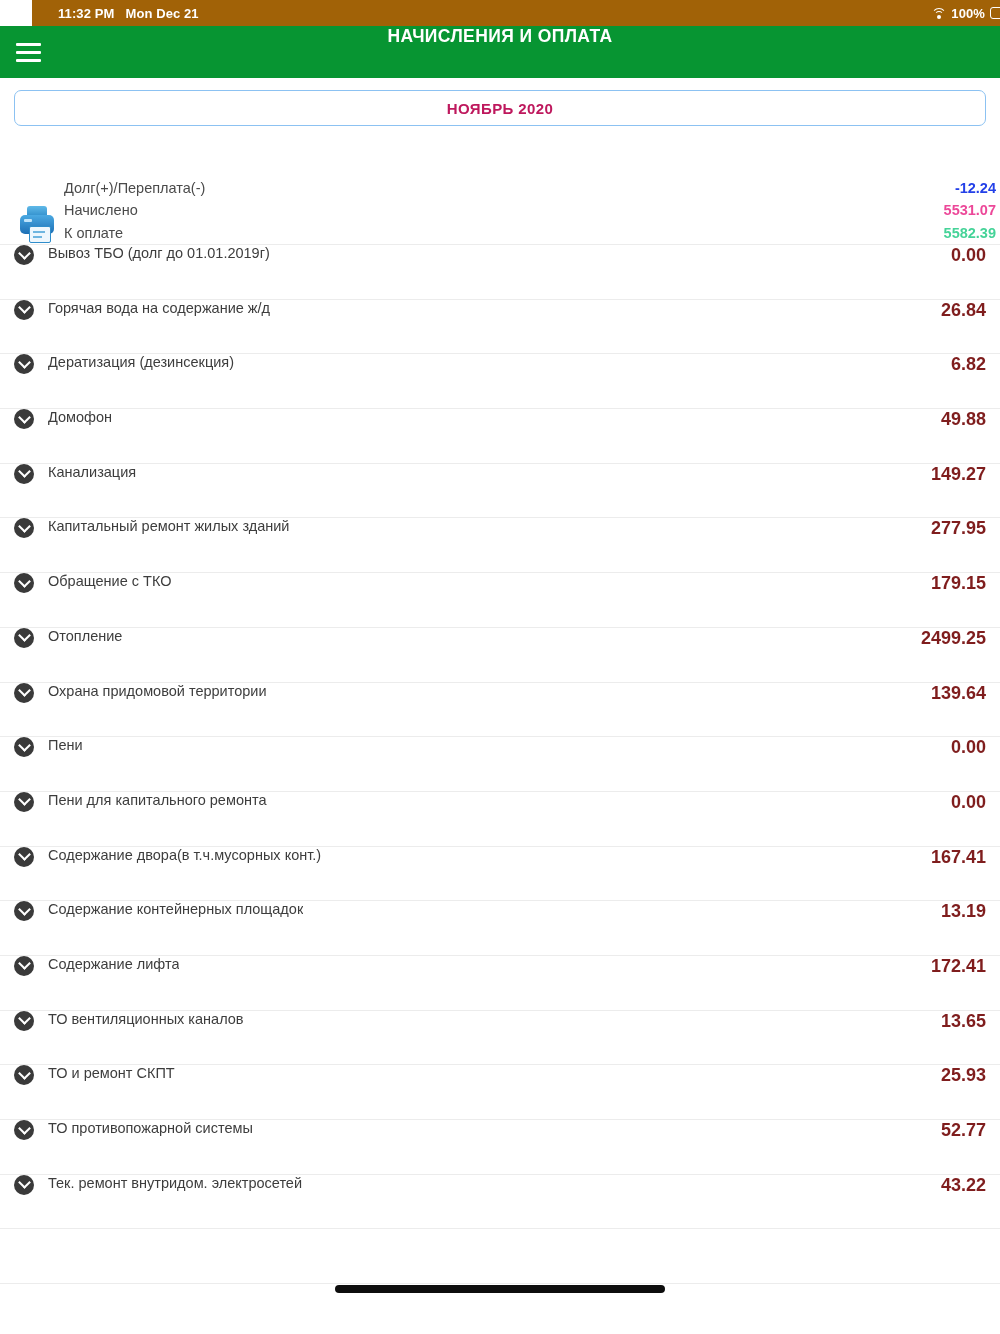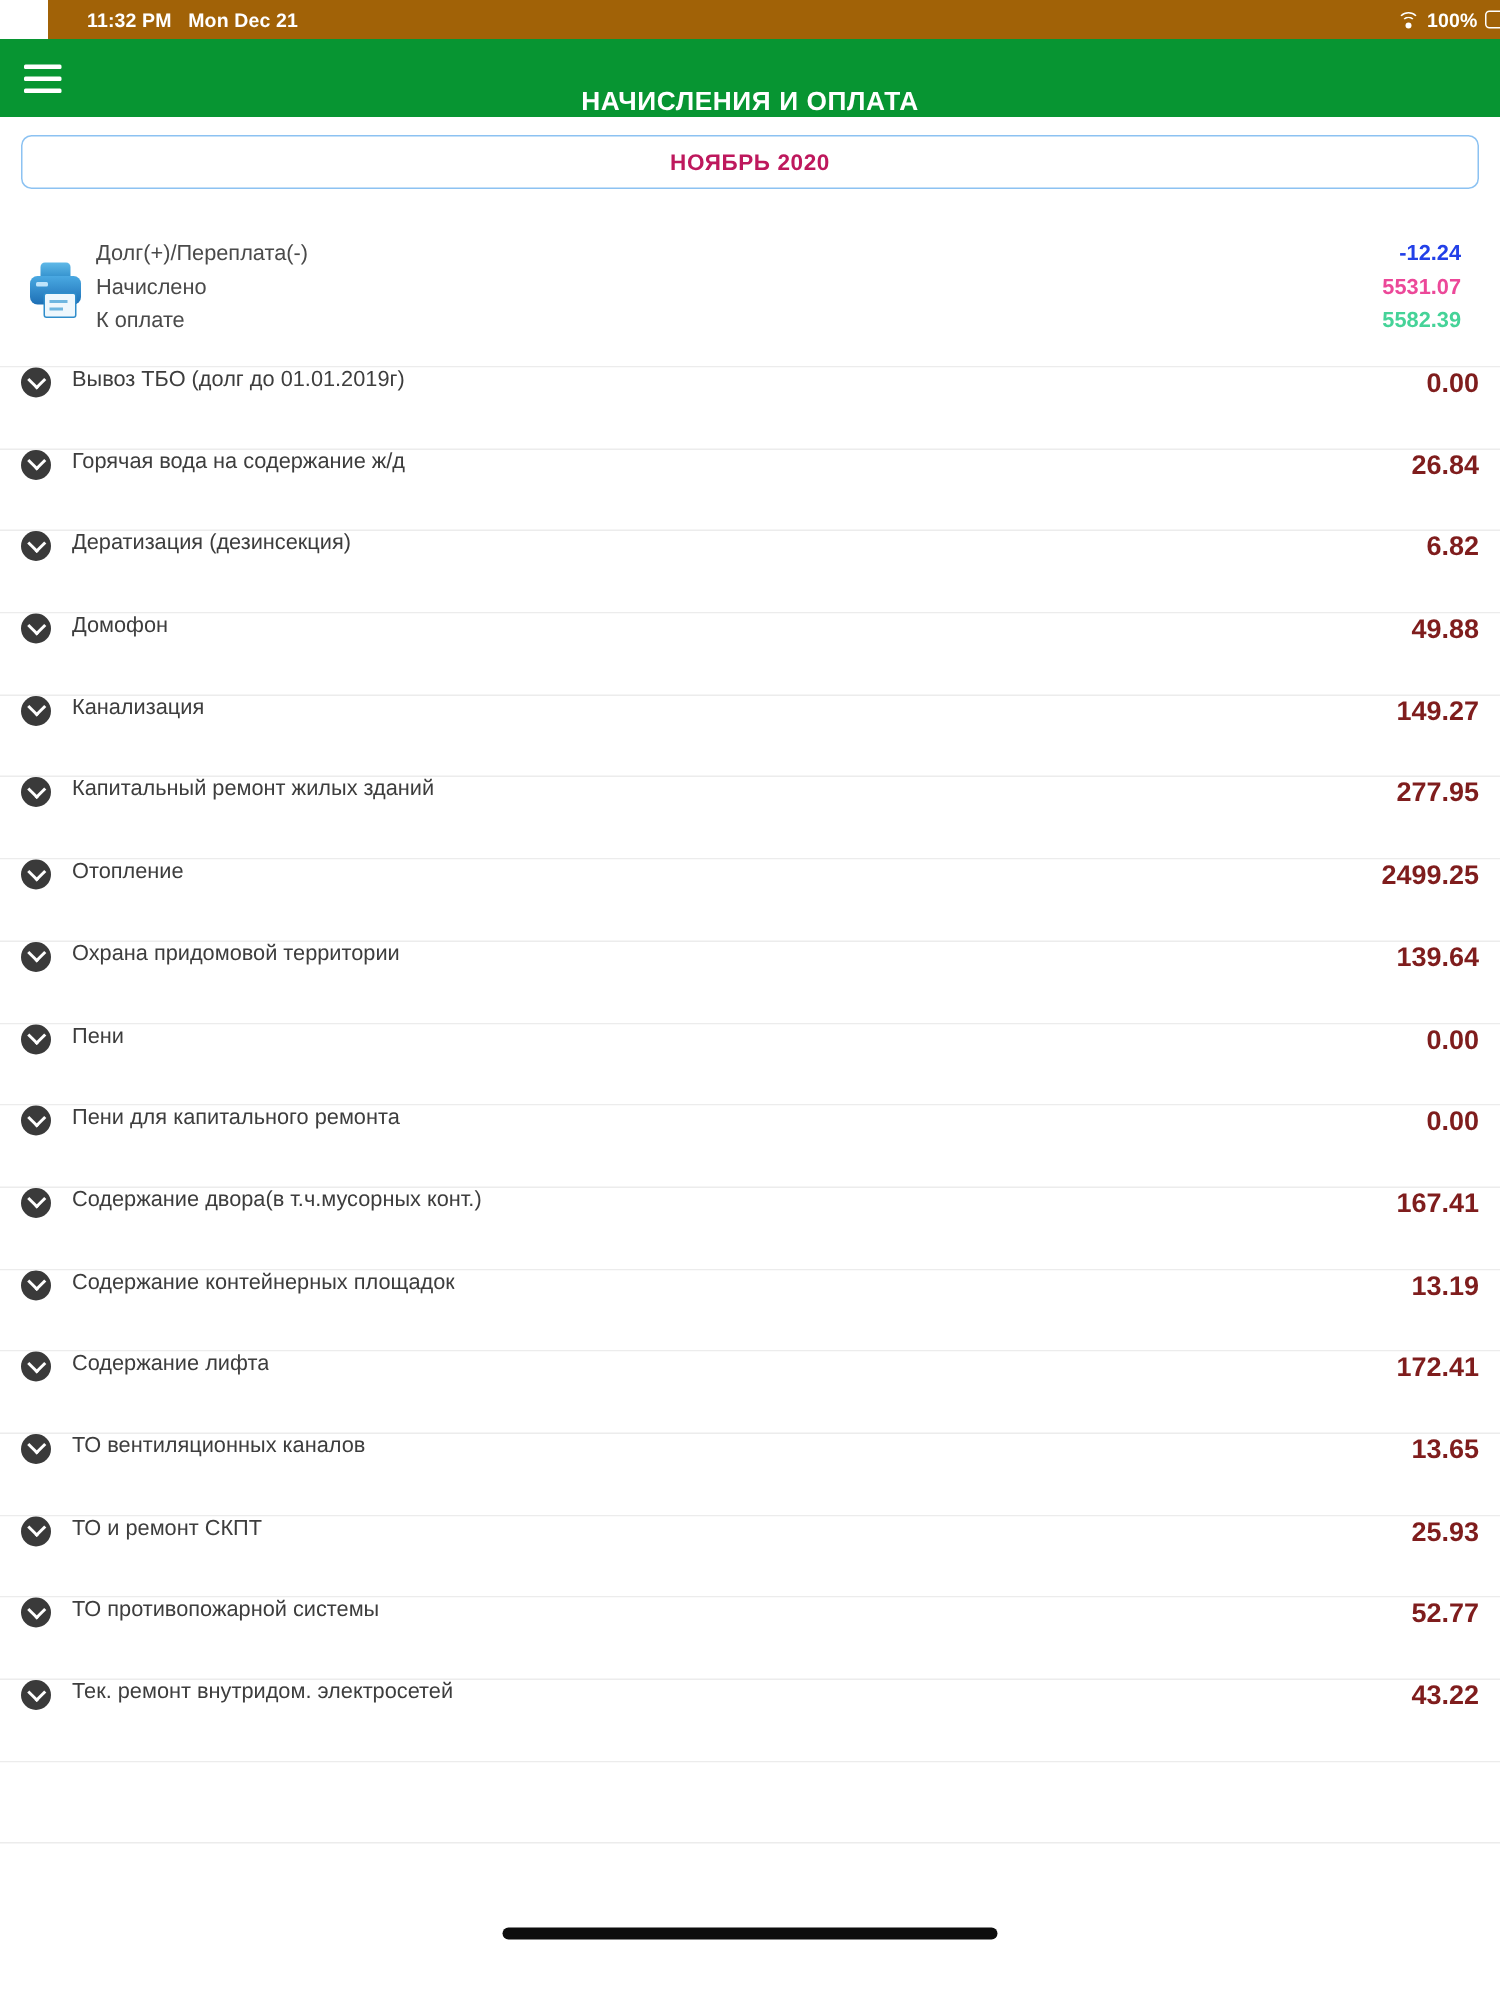--- a/index.html
+++ b/index.html
@@ -46,21 +46,21 @@
   .battery .fill{ width:100%; height:100%; background:#ffffff; border-radius:1px; }
   .battery .cap{
     width:2px; height:5px; background:#ffffff;
     border-radius:0 1.5px 1.5px 0; margin-left:1px; opacity:.65;
   }
 
   
   #nav-bar{
     height:52px; width:100%;
     background:#079532;
-    display:flex; align-items:flex-end;
+    display:flex; align-items:flex-start;
     position:relative;
   }
   #menu-button{
     width:56px; height:52px;
     display:flex; flex-direction:column; align-items:center; justify-content:center;
     gap:5px; cursor:pointer;
   }
   #menu-button span{ display:block; width:25px; height:3px; background:#ffffff; border-radius:1px; }
   #nav-title{
     position:absolute; left:0; right:0; text-align:center;
@@ -74,22 +74,22 @@
     height:36px; width:100%;
     border:1.8px solid #8cc2f2; border-radius:7px;
     background:#ffffff;
     display:flex; align-items:center; justify-content:center;
     cursor:pointer;
   }
   #period-label{ font-size:15px; font-weight:bold; color:#be185d; letter-spacing:.4px; }
 
   
   #summary{
-    display:flex; align-items:center;
-    padding:14px 26px 0 20px;
+    display:flex; align-items:flex-end;
+    padding:14px 4px 0 20px;
     height:118px;
   }
   #summary-icon{ width:44px; flex:0 0 44px; padding-top:4px; }
   .printer{ position:relative; width:34px; height:38px; }
   .printer .top{
     position:absolute; left:7px; top:0; width:20px; height:11px;
     background:linear-gradient(180deg,#5fb9e8,#2f8dcb);
     border-radius:3px 3px 0 0;
   }
   .printer .mid{
@@ -265,20 +265,25 @@
         <span class="charge-label">Канализация</span>
         <span class="charge-amount">149.27</span>
       </div>
       <div class="charge-row">
         <span class="chevron-icon"></span>
         <span class="charge-label">Капитальный ремонт жилых зданий</span>
         <span class="charge-amount">277.95</span>
       </div>
       <div class="charge-row">
         <span class="chevron-icon"></span>
+        <span class="charge-label">Обращение с ТКО</span>
+        <span class="charge-amount">179.15</span>
+      </div>
+      <div class="charge-row">
+        <span class="chevron-icon"></span>
         <span class="charge-label">Отопление</span>
         <span class="charge-amount">2499.25</span>
       </div>
       <div class="charge-row">
         <span class="chevron-icon"></span>
         <span class="charge-label">Охрана придомовой территории</span>
         <span class="charge-amount">139.64</span>
       </div>
       <div class="charge-row">
         <span class="chevron-icon"></span>

